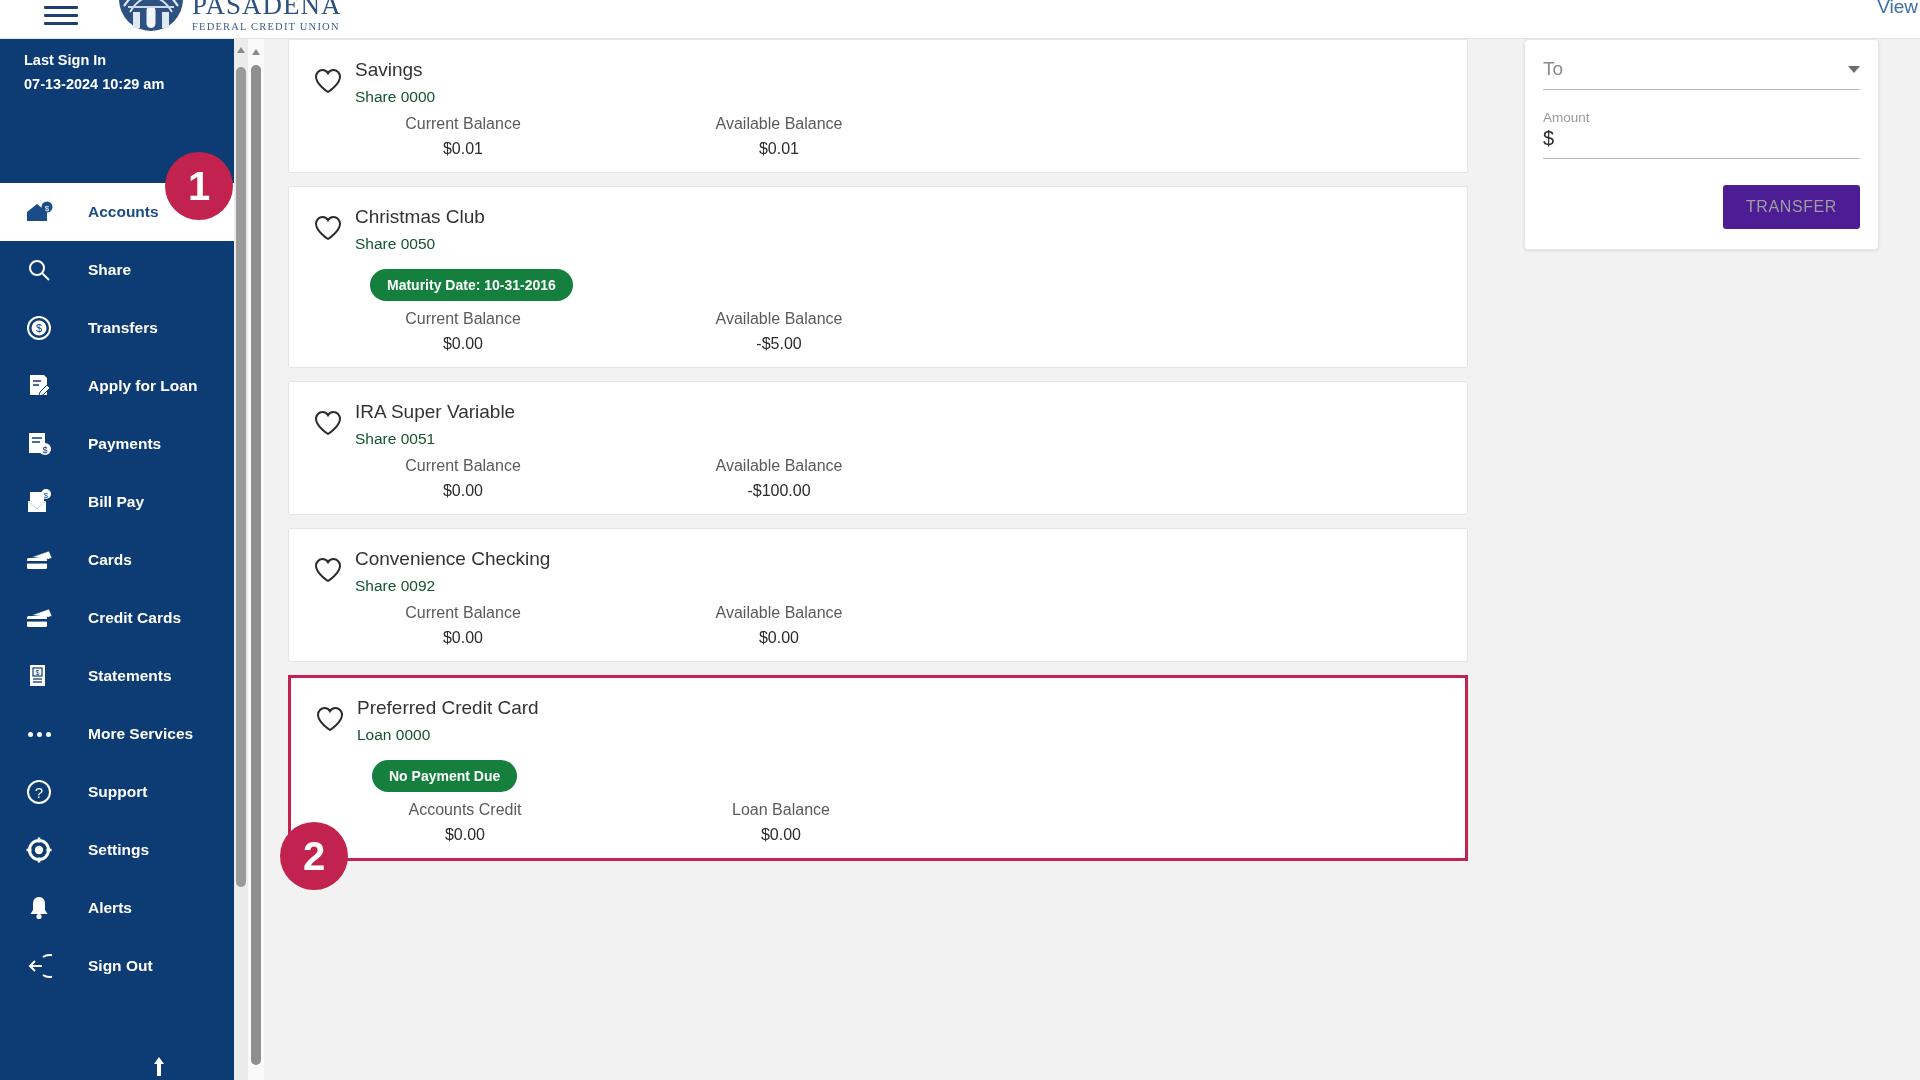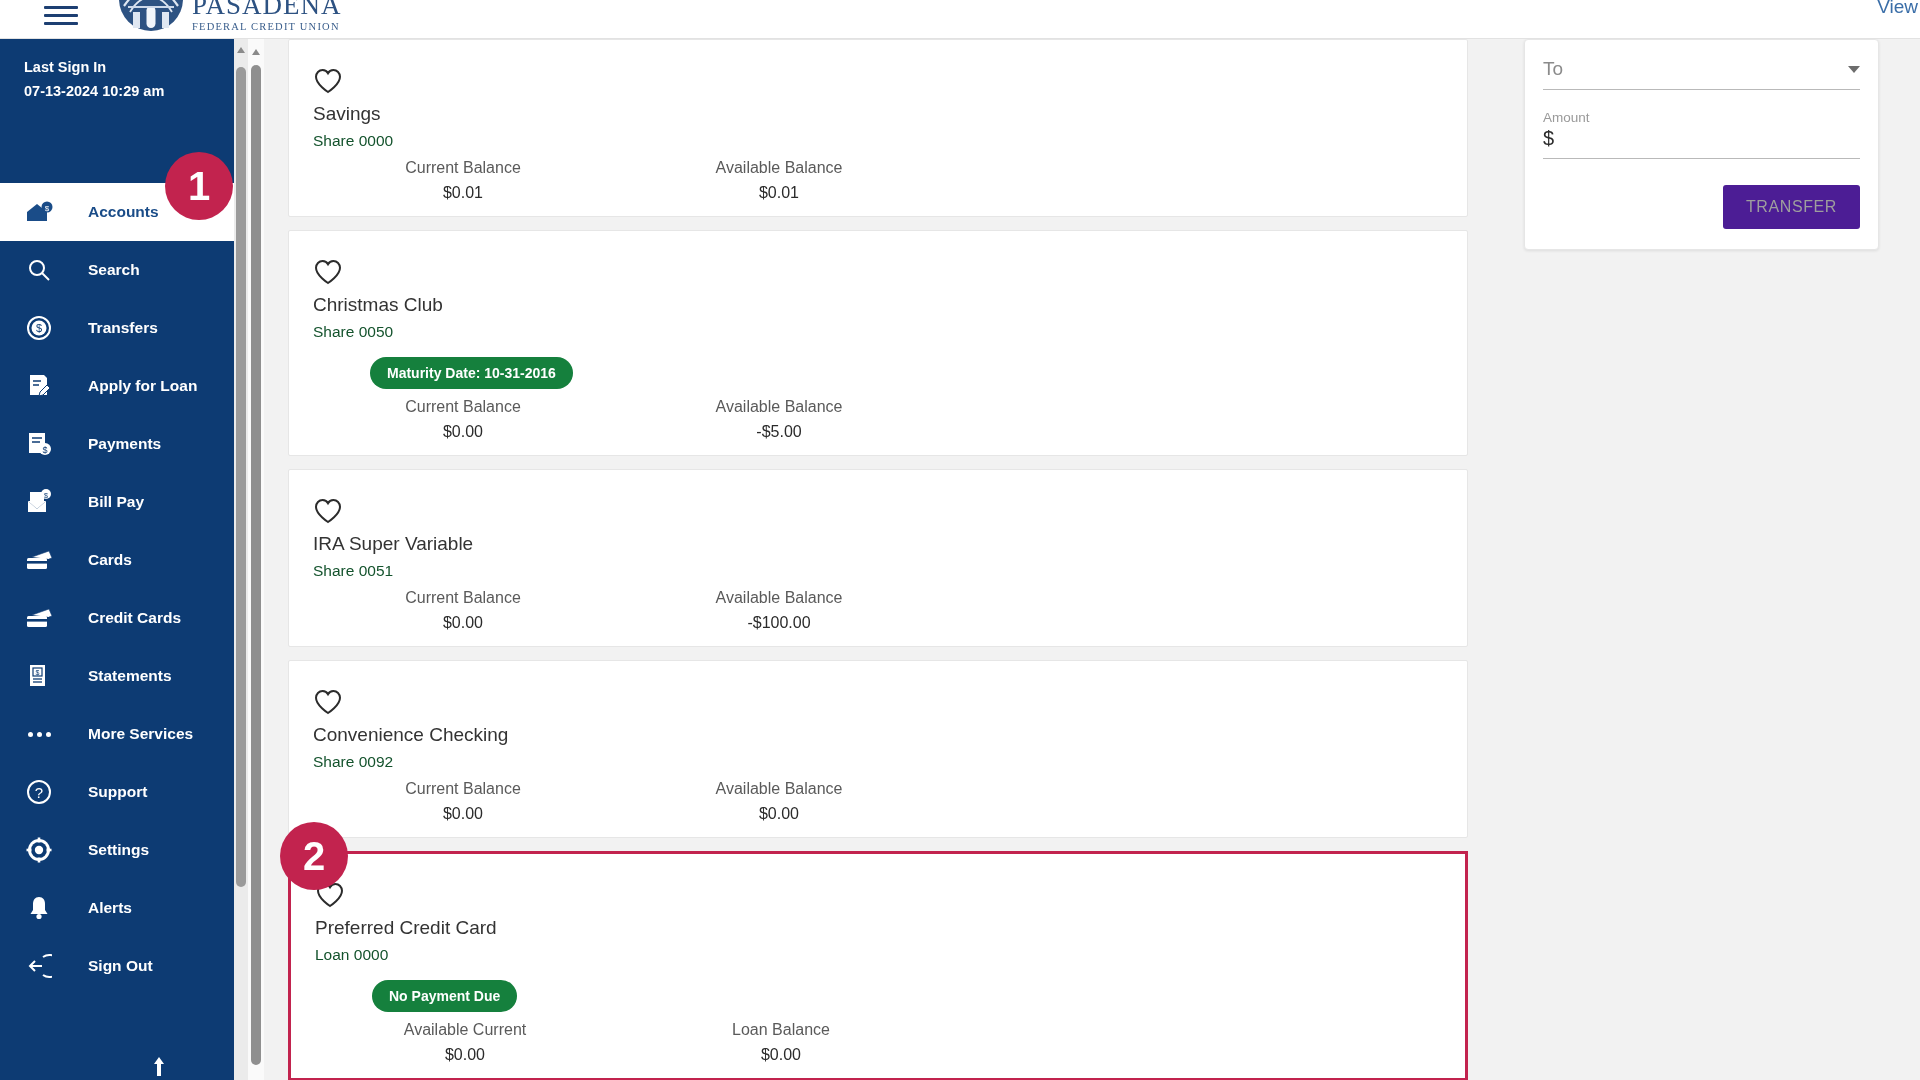--- a/index.html
+++ b/index.html
@@ -53,21 +53,21 @@
     background: #0d3b73;
     z-index: 20;
   }
   .sidebar-inner {
     position: absolute; left: 0; top: 0;
     width: 248px; height: 1041px;
     overflow: hidden;
   }
   .signin-box {
     background: #0d3b73;
-    padding: 18px 0 0 24px;
+    padding: 11px 0 0 24px;
     height: 144px;
   }
   .signin-label { color: #ffffff; font-size: 14.5px; font-weight: bold; line-height: 1.5; }
   .signin-time { color: #ffffff; font-size: 14.5px; font-weight: bold; line-height: 1.7; }
 
   .nav-item {
     display: flex; align-items: center;
     height: 58px;
     padding-left: 16px;
     cursor: pointer;
@@ -130,21 +130,21 @@
     border: 1px solid #e6e6e6;
     border-radius: 2px;
     margin-bottom: 13px;
     position: relative;
     padding: 12px 24px 14px 24px;
   }
   .acct-card.highlighted {
     border: 3px solid #c2234e;
     border-radius: 0;
   }
-  .acct-head { display: flex; align-items: flex-start; flex-direction: column; }
+  .acct-head { display: flex; align-items: flex-start; }
   .heart {
     width: 30px; height: 30px; margin-top: 14px; margin-right: 12px;
     flex: 0 0 30px; cursor: pointer;
   }
   .acct-titles { padding-top: 4px; }
   .acct-name { font-size: 19px; color: #333333; line-height: 1.5; }
   .acct-sub { font-size: 15.5px; color: #14532d; margin-top: 3px; }
   .badge {
     display: inline-block;
     background: #15803d; color: #ffffff;
@@ -260,21 +260,21 @@
           </div>
           <div class="nav-label">Accounts</div>
         </div>
         <div class="nav-item">
           <div class="nav-icon">
             <svg viewBox="0 0 26 26" width="26" height="26">
               <circle cx="11" cy="11" r="7" stroke="#ffffff" fill="none" stroke-width="2"></circle>
               <line x1="16" y1="16" x2="23" y2="23" stroke="#ffffff" fill="none" stroke-width="2"></line>
             </svg>
           </div>
-          <div class="nav-label">Search</div>
+          <div class="nav-label">Share</div>
         </div>
         <div class="nav-item">
           <div class="nav-icon">
             <svg viewBox="0 0 26 26" width="26" height="26">
               <circle cx="13" cy="13" r="11" stroke="#ffffff" fill="none" stroke-width="2"></circle>
               <circle cx="13" cy="13" r="7.5" fill="#ffffff"></circle>
               <text x="13" y="17" font-size="11" text-anchor="middle" fill="#0d3b73" font-family="sans-serif">$</text>
             </svg>
           </div>
           <div class="nav-label">Transfers</div>
@@ -512,21 +512,21 @@
         <path d="M15 26 C15 26 3 18.5 3 10.8 C3 6.9 6 4 9.6 4 C12 4 14 5.3 15 7.2 C16 5.3 18 4 20.4 4 C24 4 27 6.9 27 10.8 C27 18.5 15 26 15 26 Z" fill="none" stroke="#2b2b2b" stroke-width="2"></path>
       </svg>
       <div class="acct-titles">
         <div class="acct-name">Preferred Credit Card</div>
         <div class="acct-sub">Loan 0000</div>
       </div>
     </div>
     <div class="badge">No Payment Due</div>
     <div class="balances">
       <div class="bal-col">
-        <div class="bal-label">Available Current</div>
+        <div class="bal-label">Accounts Credit</div>
         <div class="bal-value">$0.00</div>
       </div>
       <div class="bal-col">
         <div class="bal-label">Loan Balance</div>
         <div class="bal-value">$0.00</div>
       </div>
     </div></div>
     </div>
 
   <div class="transfer-panel">

